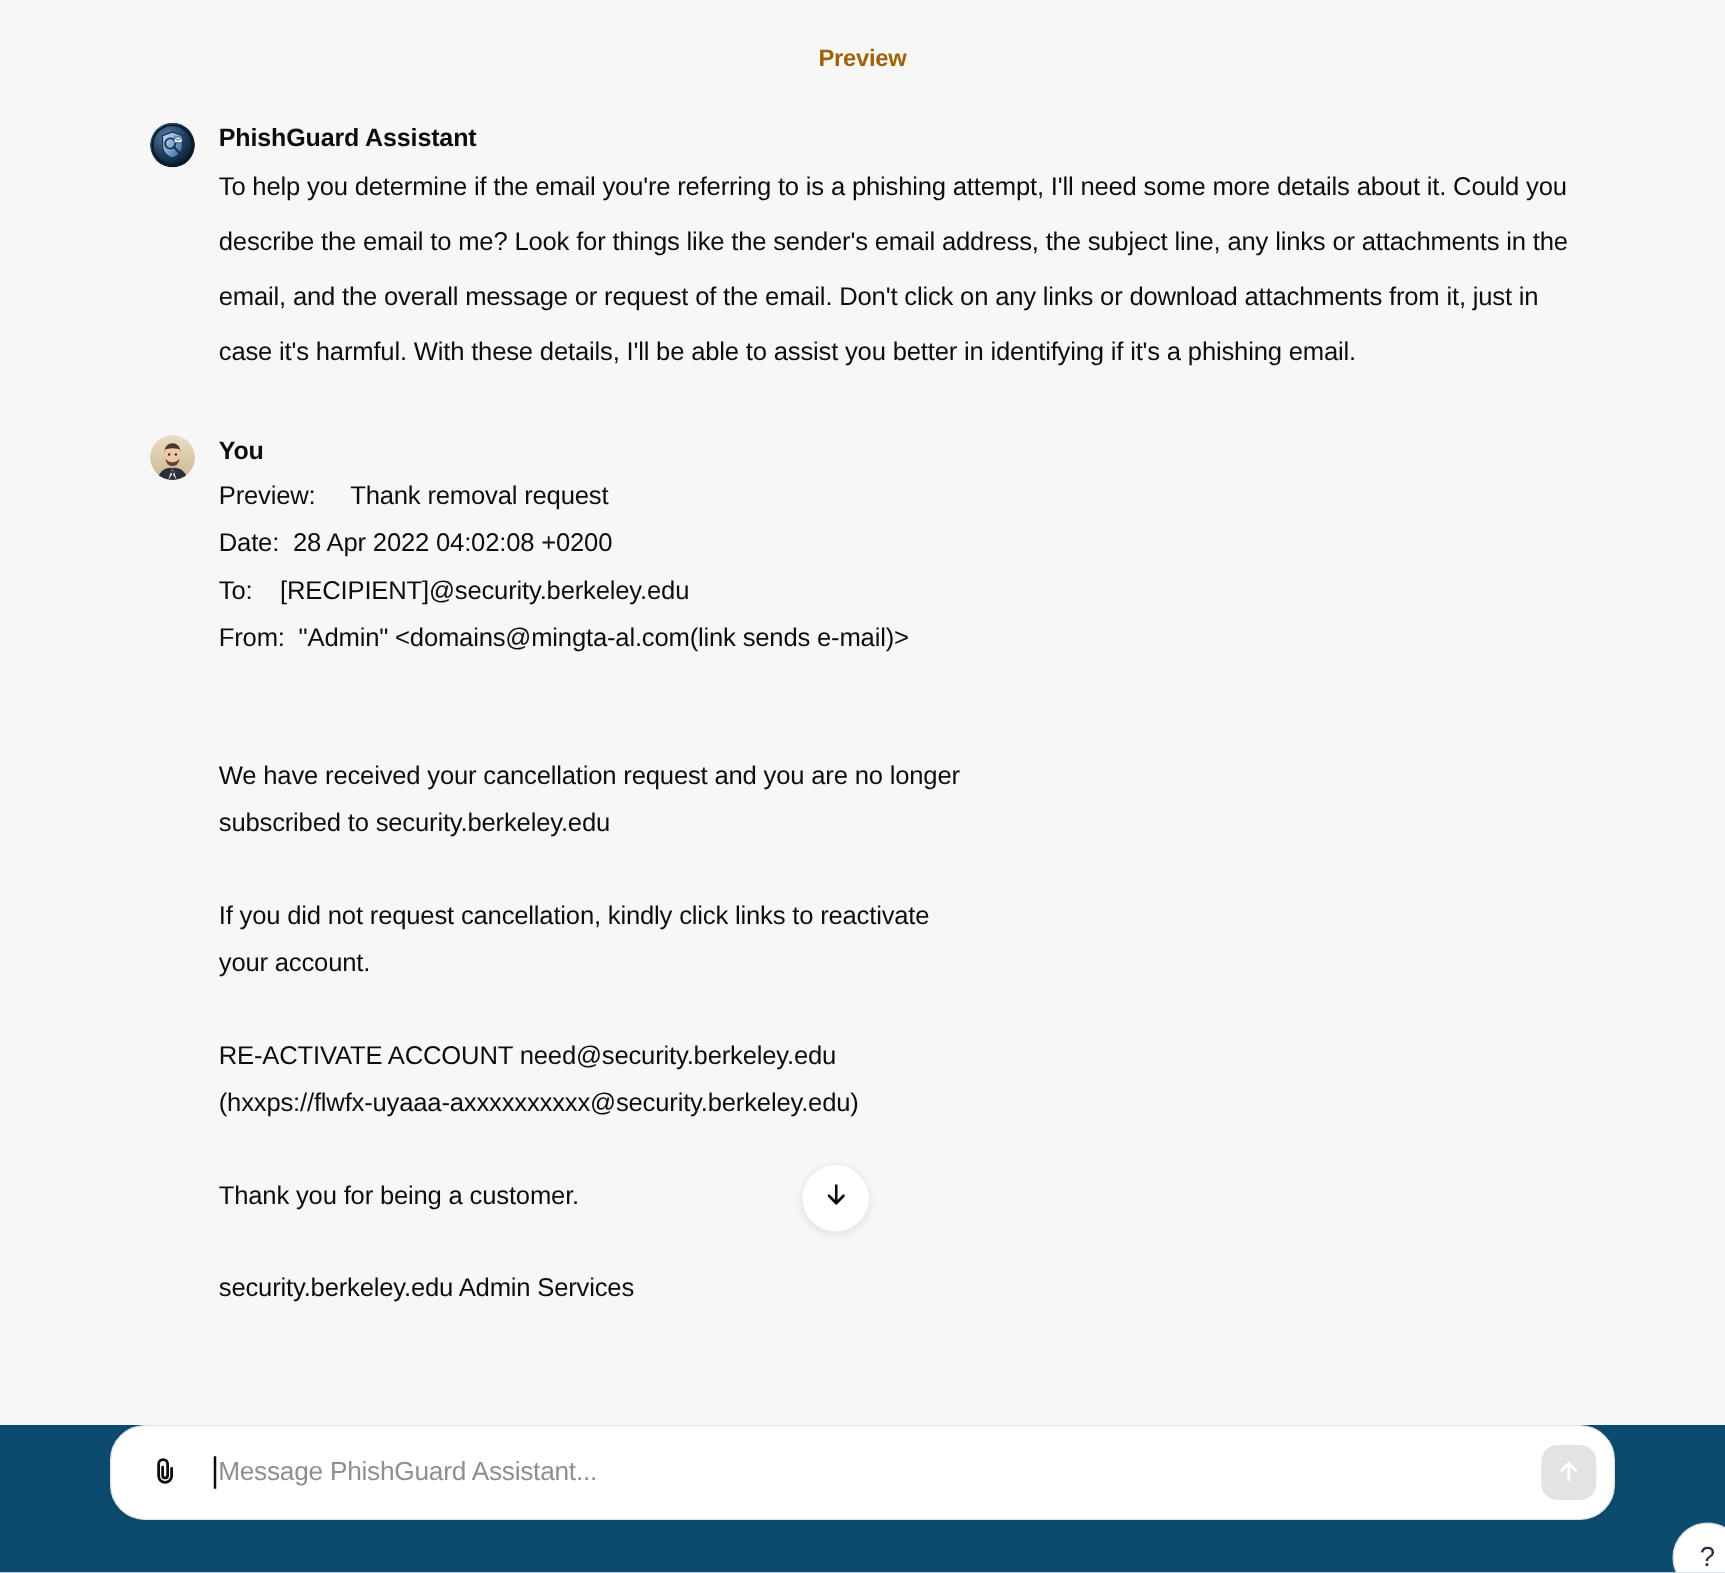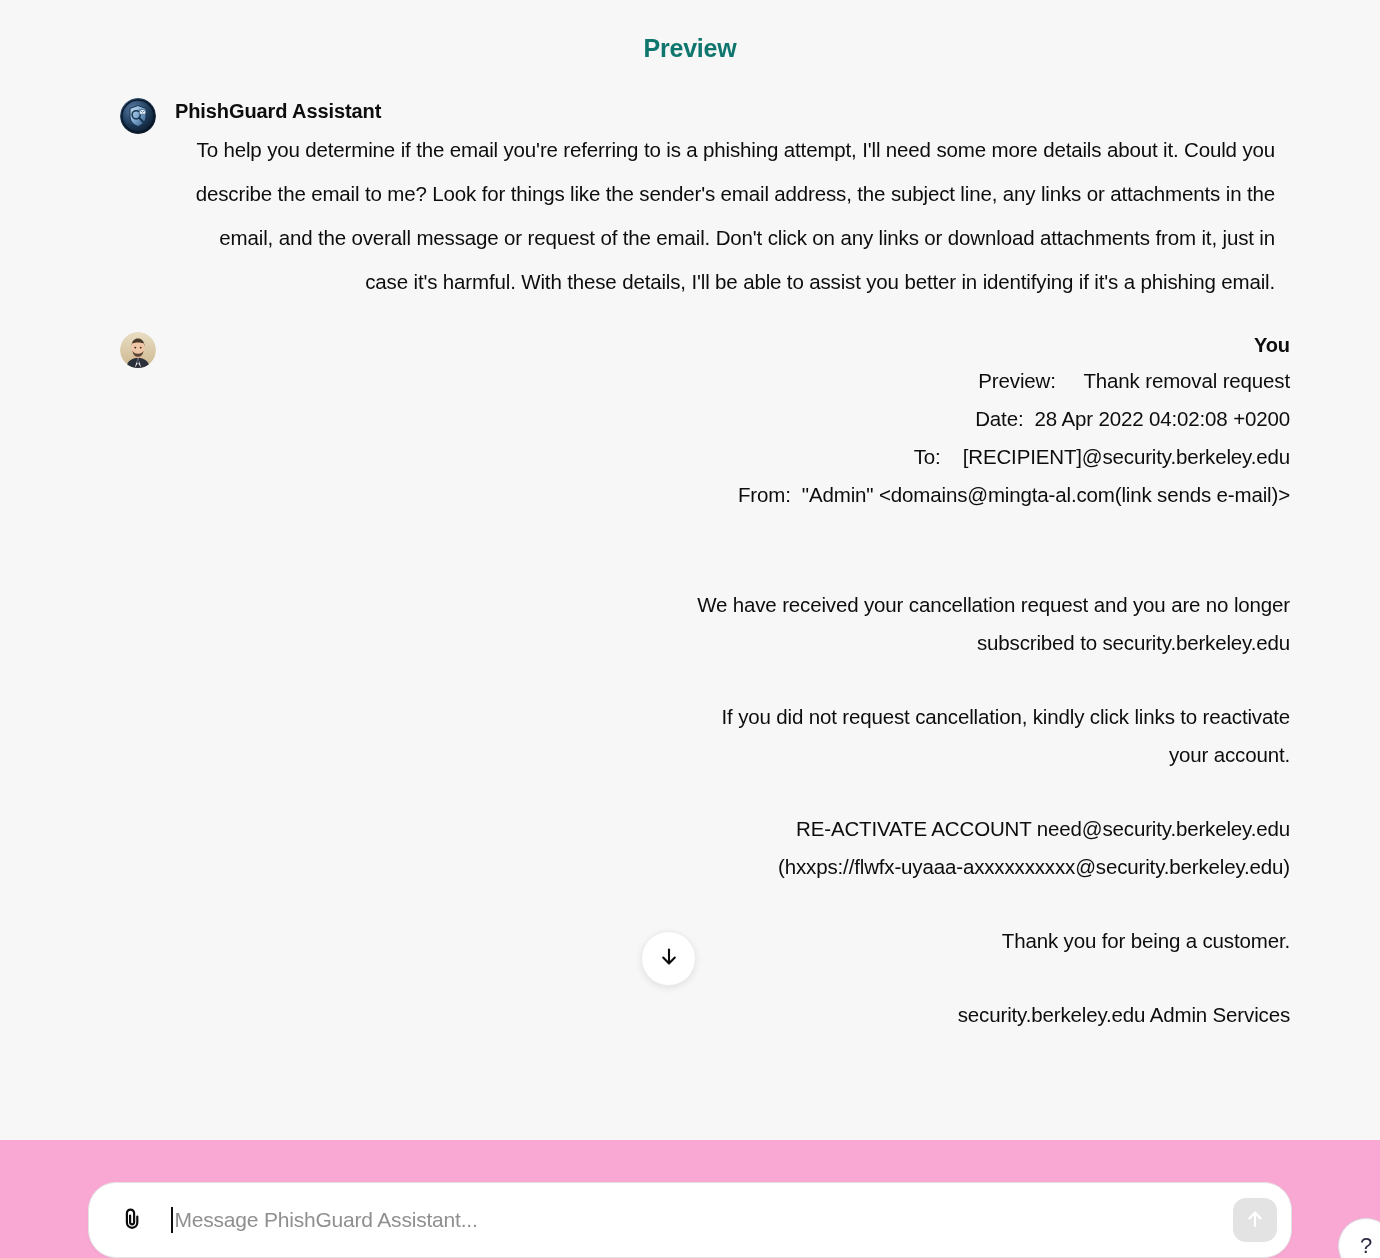--- a/index.html
+++ b/index.html
@@ -19,44 +19,44 @@
 
   
   .page-header {
     height: 96px;
     display: flex;
     align-items: center;
     justify-content: center;
     background: #f7f7f7;
   }
   .page-title {
-    font-size: 25px;
+    font-size: 19px;
     font-weight: 700;
     letter-spacing: -0.2px;
-    color: #0f766e;
+    color: #a16207;
   }
 
   
   .conversation {
     position: absolute;
     top: 96px;
     left: 0;
     right: 0;
     bottom: 118px;
     overflow: hidden;
     padding: 0 90px;
   }
 
   .message {
     display: flex;
     align-items: flex-start;
     gap: 19px;
     padding-left: 30px;
   }
-  .message + .message { margin-top: 26px; text-align: right; }
+  .message + .message { margin-top: 42px; }
 
   .avatar {
     width: 36px;
     height: 36px;
     border-radius: 50%;
     flex: 0 0 36px;
     margin-top: 2px;
     overflow: hidden;
     position: relative;
   }
@@ -71,21 +71,20 @@
     color: #0d0d0d;
     margin-bottom: 2px;
   }
 
   .msg-text {
     font-size: 20.5px;
     line-height: 44px;
     color: #0d0d0d;
     letter-spacing: -0.15px;
     max-width: 1100px;
-    text-align: right;
   }
 
   .email-block {
     font-size: 20.5px;
     line-height: 38px;
     color: #0d0d0d;
     letter-spacing: -0.15px;
     white-space: pre-wrap;
   }
   .email-gap { height: 36px; }
@@ -108,24 +107,24 @@
     z-index: 5;
   }
 
   
   .composer-wrap {
     position: absolute;
     left: 0;
     right: 0;
     bottom: 0;
     height: 118px;
-    background: #f9a8d4;
+    background: #0c4a6e;
     padding: 0 88px;
     display: flex;
-    align-items: flex-end;
+    align-items: flex-start;
   }
 
   .composer {
     width: 100%;
     height: 76px;
     background: #ffffff;
     border: 1px solid #e3e3e3;
     border-radius: 28px;
     box-shadow: 0 1px 3px rgba(0,0,0,0.04);
     display: flex;

